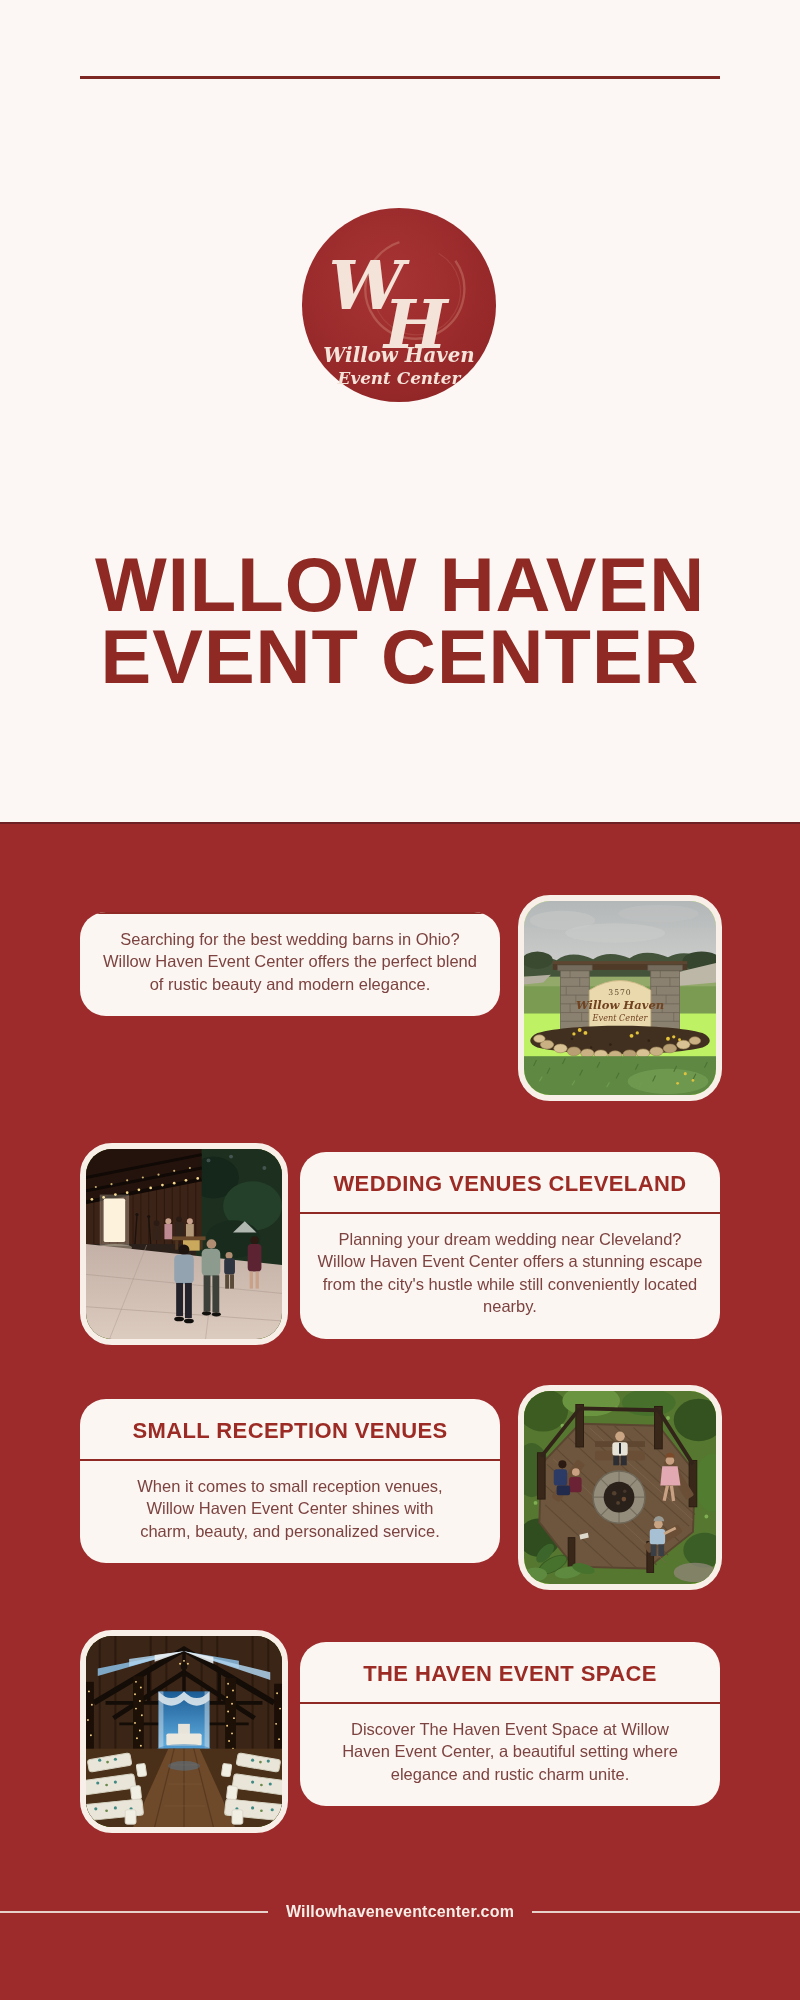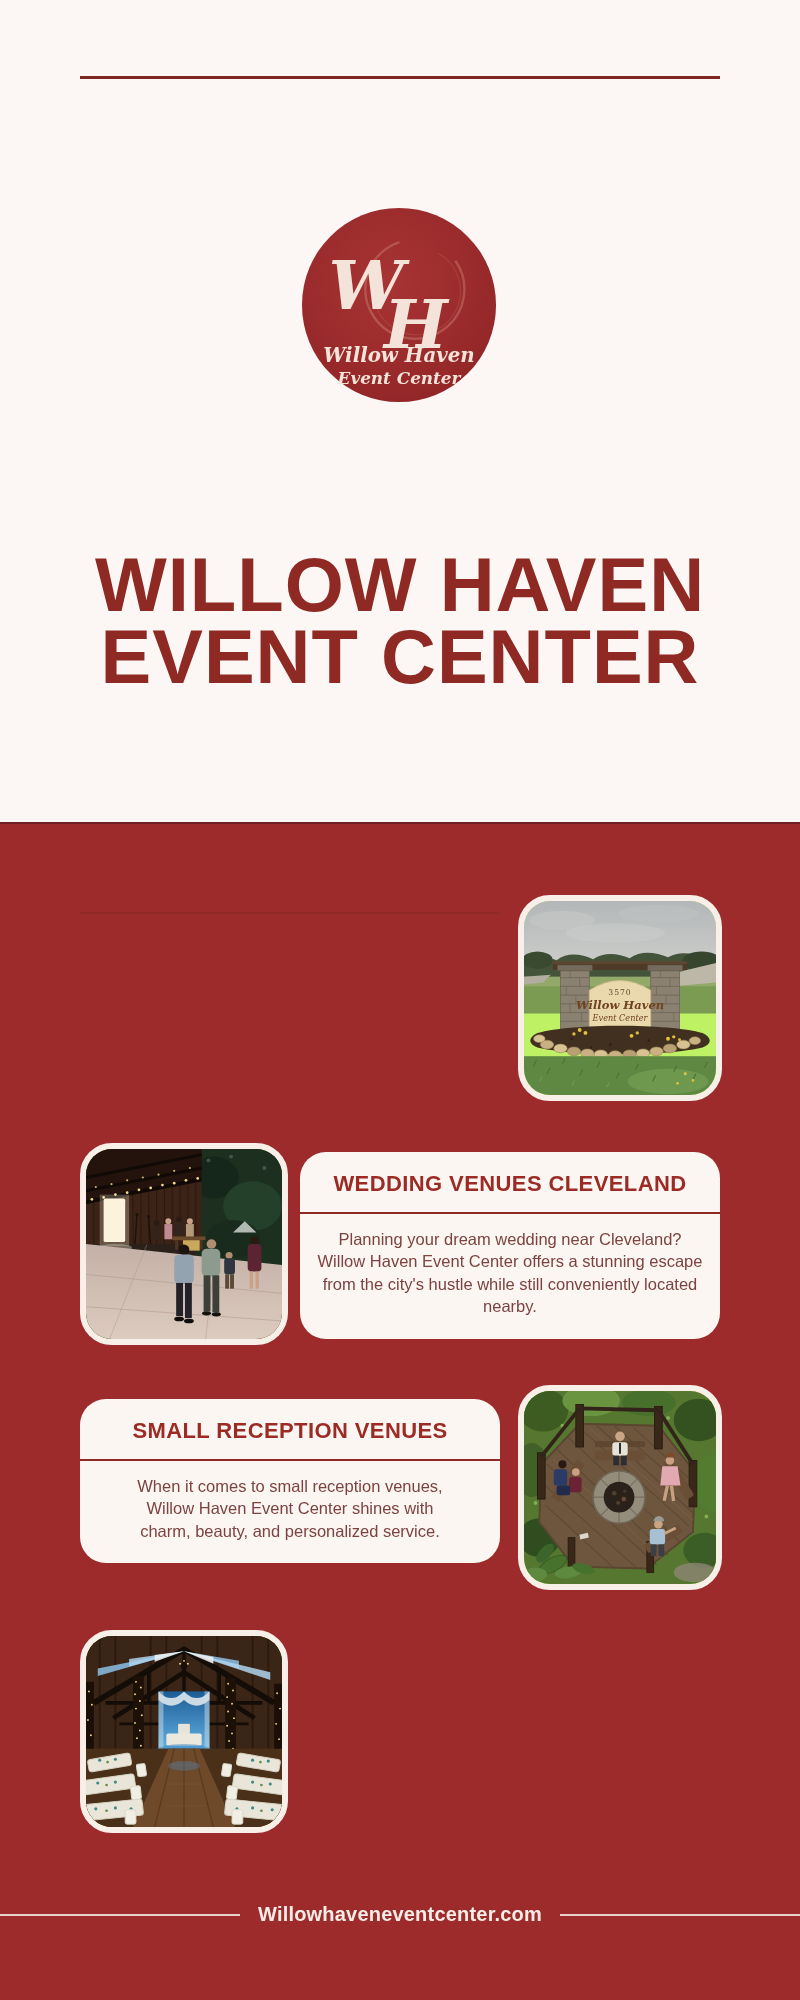--- a/index.html
+++ b/index.html
@@ -30,21 +30,21 @@
 
   .photo{position:absolute;border:6px solid #F8EFE8;border-radius:32px;overflow:hidden;background:#bef264;}
   .photo svg{display:block;width:100%;height:100%;}
   .photo.p1{left:518px;top:71px;width:192px;height:194px;}
   .photo.p2{left:80px;top:319px;width:196px;height:190px;}
   .photo.p3{left:518px;top:561px;width:192px;height:193px;}
   .photo.p4{left:80px;top:806px;width:196px;height:191px;}
 
   .footer{position:absolute;left:0;right:0;top:1079px;display:flex;align-items:center;}
   .fline{flex:1;height:2px;background:#E7D1CA;}
-  .fsite{margin:0 18px;font-weight:bold;font-size:20px;color:#F7ECE6;letter-spacing:.2px;}
+  .fsite{margin:0 18px;font-weight:bold;font-size:16px;color:#F7ECE6;letter-spacing:.2px;}
 </style>
 </head>
 <body>
 
 <div class="page">
 
   <div class="top-rule"></div>
 
   <div class="logo-wrap">
     <svg viewBox="0 0 200 200">
@@ -67,20 +67,21 @@
 
   <h1 class="title">
     <span>WILLOW HAVEN</span>
     <span>EVENT CENTER</span>
   </h1>
 
   <div class="red-section">
 
     <div class="card c1">
       <div class="divider"></div>
+      <p>Searching for the best wedding barns in Ohio? Willow Haven Event Center offers the perfect blend of rustic beauty and modern elegance.</p>
     </div>
 
     <div class="photo p1">
       <svg viewBox="0 0 200 200" preserveAspectRatio="none">
         <defs>
           <linearGradient id="p1sky" x1="0" y1="0" x2="0" y2="1">
             <stop offset="0%" stop-color="#B3B7B8"></stop>
               <stop offset="100%" stop-color="#D6D6D2"></stop>
           </linearGradient>
         </defs>
@@ -464,20 +465,25 @@
               <circle cx="179" cy="156" r="1.4"></circle>
               <circle cx="179" cy="183" r="1.4"></circle>
             </g>
           <rect x="139" y="134" width="9" height="13" rx="2" fill="#F1EEE4" stroke="#DCD8CA" transform="rotate(8 144 140)"></rect>
           <rect x="144" y="157" width="10" height="14" rx="2" fill="#F1EEE4" stroke="#DCD8CA" transform="rotate(6 149 164)"></rect>
           <rect x="149" y="182" width="11" height="15" rx="2" fill="#F1EEE4" stroke="#DCD8CA"></rect>
         </g>
       </svg>
     </div>
 
+    <div class="card c4">
+      <h2>THE HAVEN EVENT SPACE</h2>
+      <div class="divider"></div>
+      <p>Discover The Haven Event Space at Willow Haven Event Center, a beautiful setting where elegance and rustic charm unite.</p>
+    </div>
 
     <div class="footer">
       <div class="fline"></div>
       <div class="fsite">Willowhaveneventcenter.com</div>
       <div class="fline"></div>
     </div>
 
   </div>
 </div>
 

